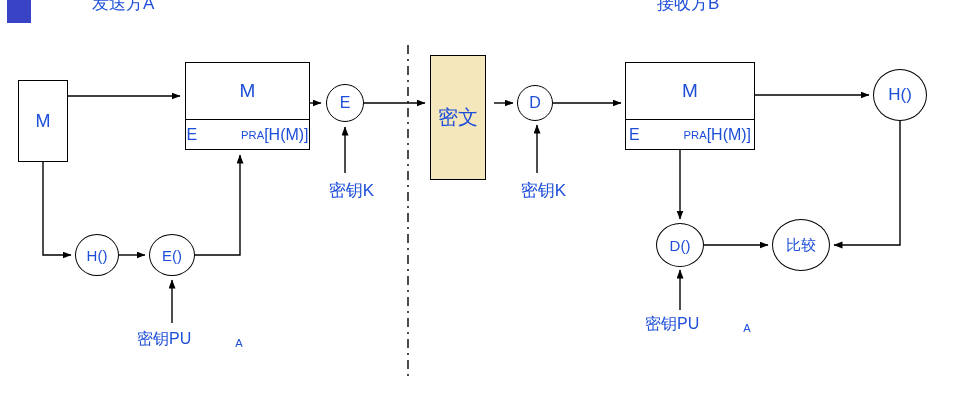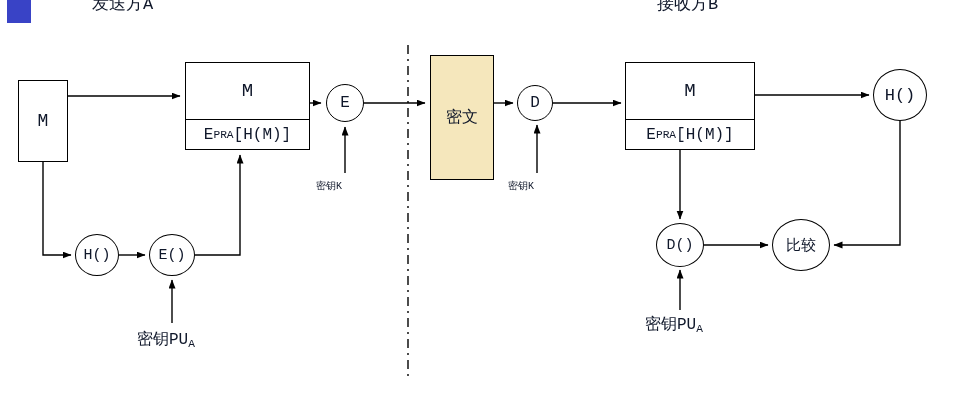--- a/index.html
+++ b/index.html
@@ -1,41 +1,41 @@
 <!DOCTYPE html>
 <html><head>
 <meta charset="utf-8">
 <style>
   html,body { margin:0; padding:0; background:#fff; }
   .stage {
     position:relative; width:958px; height:414px; overflow:hidden;
-    background:#ffffff; color:#0f172a;
-    font-family:Liberation Mono, monospace;
+    background:#ffffff; color:#1d4ed8;
+    font-family:Liberation Sans, sans-serif;
   }
   .wires { position:absolute; left:0; top:0; width:958px; height:414px; z-index:1; }
   .box {
     position:absolute; box-sizing:border-box; border:1.6px solid #000;
     background:#fff; display:flex; align-items:center; justify-content:center;
     z-index:2; font-size:18px;
   }
   .split { flex-direction:column; align-items:stretch; padding:0; }
   .split .top-half { flex:1; display:flex; align-items:center; justify-content:center; font-size:19px; }
   .split .bottom-half {
     height:29px; border-top:1.4px solid #000; display:flex;
     align-items:center; justify-content:center; font-size:16px; white-space:nowrap;
   }
   .circle {
     position:absolute; box-sizing:border-box; border:1.4px solid #000;
     border-radius:50%; background:#fff; display:flex; align-items:center;
     justify-content:center; z-index:2; font-size:15px; white-space:nowrap;
   }
   .label { position:absolute; z-index:2; white-space:nowrap; }
-  .keylbl { font-size:10px; text-align:left; }
+  .keylbl { font-size:17px; text-align:right; }
   .bigkey { font-size:16px; }
-  .subsc { font-size:0.70em; vertical-align:-0.30em; }
+  .subsc { font-size:0.70em; vertical-align:-0.30em;margin-left:44px; }
   .bullet { position:absolute; z-index:2; }
   .toplbl { font-size:17px; }
 </style>
 </head>
 <body>
 
 <div class="stage">
 
   <svg class="wires" viewBox="0 0 958 414">
     <defs>
@@ -92,21 +92,21 @@
   </div>
 
   <div class="circle" style="left:149px; top:234px; width:46px; height:42px;">
     <span>E()</span>
   </div>
 
   <div class="label bigkey" style="left:137px; top:329px;">
     <span>密钥PU</span><span class="subsc">A</span>
   </div>
 
-  <div class="box" style="left: 430px; top: 55px; width: 64px; height: 125px; font-size: 16px; background: rgb(245, 231, 188);">
+  <div class="box" style="left: 430px; top: 55px; width: 56px; height: 125px; font-size: 20px; background: rgb(245, 231, 188);">
     <span>密文</span>
   </div>
 
   <div class="circle" style="left:517px; top:85px; width:36px; height:36px; font-size:16px;">
     <span>D</span>
   </div>
 
   <div class="label keylbl" style="left:508px; top:179px; width:58px;">密钥K</div>
 
   <div class="box split" style="left:625px; top:62px; width:130px; height:88px;">

